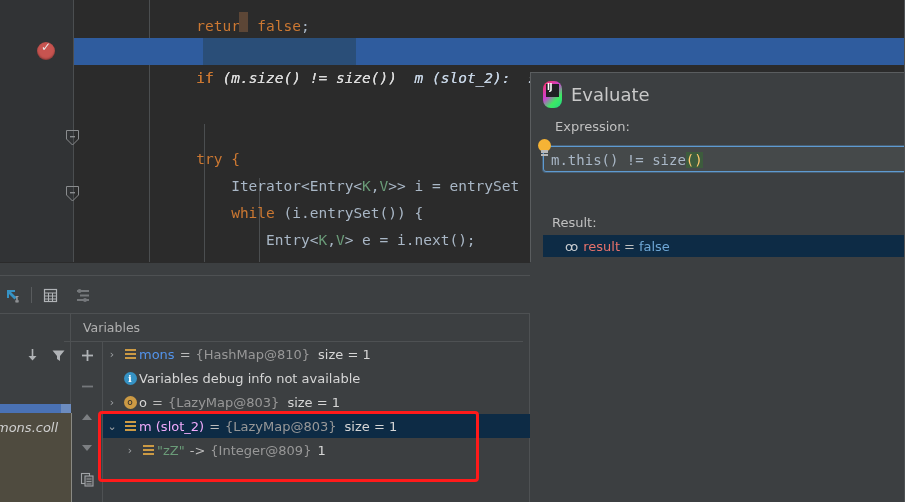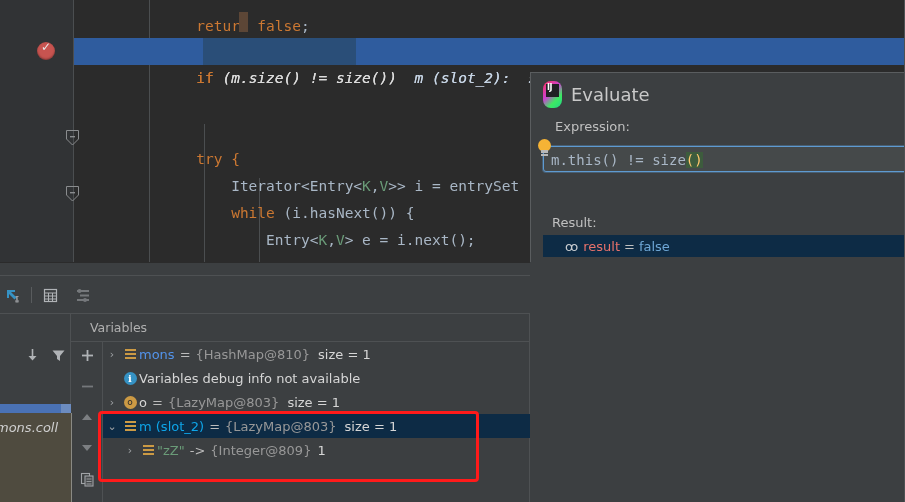--- a/index.html
+++ b/index.html
@@ -269,21 +269,21 @@
   }
 
   .panel-col-line {
     position: absolute;
     top: 52px;
     width: 1px; height: 210px;
     background: #4e5153;
   }
   .variables-header {
     position: absolute;
-    left: 71px; top: 52px;
+    left: 64px; top: 52px;
     width: 459px; height: 28px;
     border-bottom: 1px solid #4e5153;
     display: flex;
     align-items: center;
     padding-left: 19px;
     box-sizing: border-box;
     font-size: 12.5px;
     color: #b0b0b0;
   }
 
@@ -374,21 +374,21 @@
   }
   .obj-icon {
     width: 13px; height: 13px;
     border-radius: 50%;
     background: #cc9a44;
     color: #2b2b2b;
     font-size: 9px;
     display: flex; align-items: center; justify-content: center;
   }
   .v-name-blue  { color: #5394ec; }
-  .v-name-red   { color: #0ea5e9; }
+  .v-name-red   { color: #f0abfc; }
   .v-name-white { color: #d6d6d6; }
   .v-string     { color: #6a9b78; }
   .v-eq   { color: #bcbcbc; }
   .v-type { color: #989898; }
   .v-size { color: #d6d6d6; }
   .v-plain{ color: #bcbcbc; }
   .v-info { color: #d6d6d6; }
 
   .red-box {
     position: absolute;
@@ -496,21 +496,21 @@
 
       <div class="code-line" style="top:146px;">
         <span class="tok-plain">          </span><span class="tok-plain">Iterator&lt;Entry&lt;</span><span class="tok-gen">K</span><span class="tok-plain">,</span><span class="tok-gen">V</span><span class="tok-plain">&gt;&gt; i = entrySet</span>
       </div>
 
       <div class="code-line" style="top:119px;">
         <span class="tok-plain">      </span><span class="tok-kw">try {</span>
       </div>
 
       <div class="code-line" style="top:173px;">
-        <span class="tok-plain">          </span><span class="tok-kw">while</span><span class="tok-plain"> </span><span class="tok-plain">(i.hasNext()) {</span>
+        <span class="tok-plain">          </span><span class="tok-kw">while</span><span class="tok-plain"> </span><span class="tok-plain">(i.entrySet()) {</span>
       </div>
 
       <div class="code-line" style="top:200px;">
         <span class="tok-plain">              </span><span class="tok-plain">Entry&lt;</span><span class="tok-gen">K</span><span class="tok-plain">,</span><span class="tok-gen">V</span><span class="tok-plain">&gt; e = i.next();</span>
       </div>
 
       <div class="code-line" style="top:227px; overflow:hidden; height:16px; line-height:27px;">
         
       </div>
     </div>

